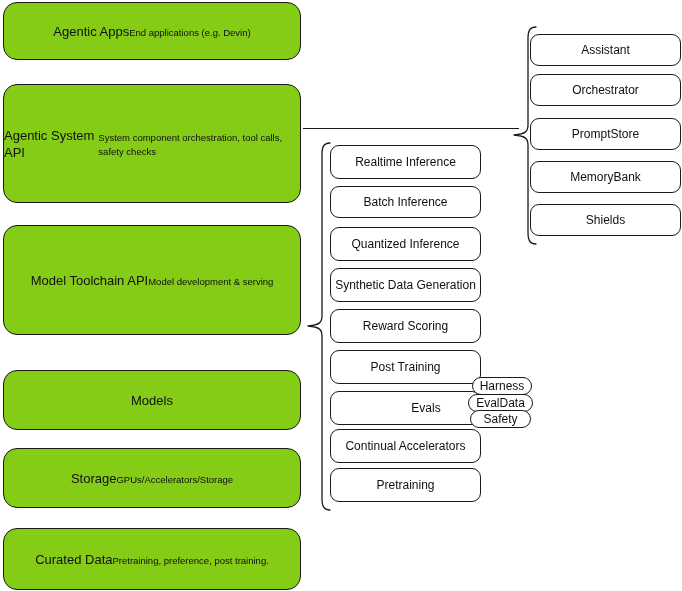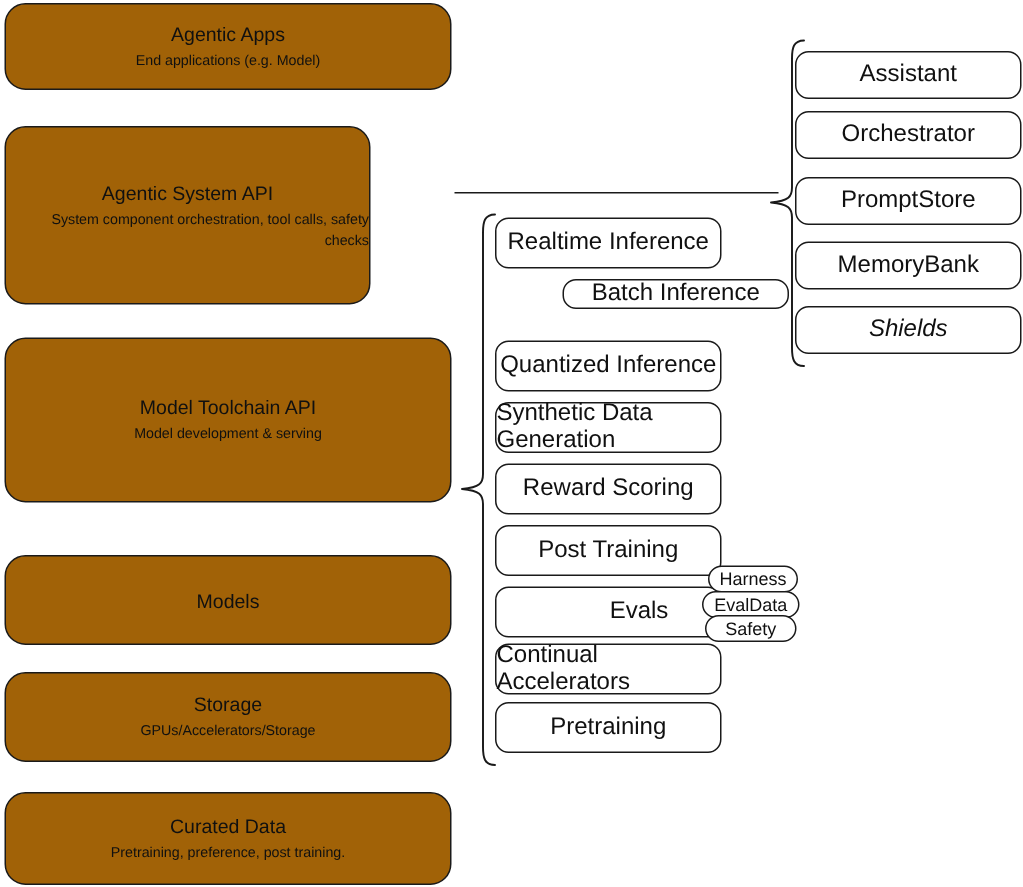--- a/index.html
+++ b/index.html
@@ -18,26 +18,25 @@
     background: #ffffff;
     overflow: hidden;
   }
 
   
   .layer-box {
     position: absolute;
     box-sizing: border-box;
     border: 1.3px solid #1a1a1a;
     border-radius: 14px;
-    background: #a16207;
+    background: #84cc16;
     display: flex;
-    flex-direction: column;
     align-items: center;
     justify-content: center;
-    text-align: right;
+    text-align: left;
   }
   .layer-title {
     font-size: 13px;
     color: #101010;
     line-height: 17px;
   }
   .layer-sub {
     font-size: 9.5px;
     color: #101010;
     line-height: 14px;
@@ -47,22 +46,22 @@
   
   .item-box {
     position: absolute;
     box-sizing: border-box;
     border: 1.3px solid #1a1a1a;
     border-radius: 9px;
     background: #ffffff;
     display: flex;
     align-items: center;
     justify-content: center;
-    text-align: left;
-    font-size: 16px;
+    text-align: right;
+    font-size: 12px;
     color: #101010;
   }
 
   
   .pill {
     position: absolute;
     box-sizing: border-box;
     border: 1.3px solid #1a1a1a;
     border-radius: 999px;
     background: #ffffff;
@@ -94,24 +93,24 @@
     stroke-linejoin: round;
   }
 </style>
 </head>
 <body>
 
 <div id="canvas">
 
   <div class="layer-box" style="left:3px; top:2px; width:298px; height:58px;">
     <div class="layer-title">Agentic Apps</div>
-    <div class="layer-sub">End applications (e.g. Model)</div>
+    <div class="layer-sub">End applications (e.g. Devin)</div>
   </div>
 
-  <div class="layer-box" style="left:3px; top:84px; width:244px; height:119px;">
+  <div class="layer-box" style="left:3px; top:84px; width:298px; height:119px;">
     <div class="layer-title">Agentic System API</div>
     <div class="layer-sub">System component orchestration, tool calls, safety checks</div>
   </div>
 
   <div class="layer-box" style="left:3px; top:225px; width:298px; height:110px;">
     <div class="layer-title">Model Toolchain API</div>
     <div class="layer-sub">Model development &amp; serving</div>
   </div>
 
   <div class="layer-box" style="left:3px; top:370px; width:298px; height:60px;">
@@ -134,21 +133,21 @@
     <path d="M24 3 C17 3, 16 8, 16 15 L16 176 C16 182, 14 185, 2 186 C14 187, 16 190, 16 196 L16 358 C16 365, 17 370, 24 370"></path>
   </svg>
 
   <svg class="brace" style="left:512px; top:24px;" width="26" height="228" viewBox="0 0 26 228">
     <path d="M24 3 C17 3, 16 8, 16 15 L16 101 C16 107, 14 110, 2 111 C14 112, 16 115, 16 121 L16 208 C16 215, 17 220, 24 220"></path>
   </svg>
 
   <div class="item-box" style="left:330px; top:145px; width:151px; height:34px;">
     <span>Realtime Inference</span>
   </div>
-  <div class="item-box" style="left:330px; top:186px; width:151px; height:20px;margin-left:45px;">
+  <div class="item-box" style="left:330px; top:186px; width:151px; height:32px;">
     <span>Batch Inference</span>
   </div>
   <div class="item-box" style="left:330px; top:227px; width:151px; height:34px;">
     <span>Quantized Inference</span>
   </div>
   <div class="item-box" style="left:330px; top:268px; width:151px; height:34px;">
     <span>Synthetic Data Generation</span>
   </div>
   <div class="item-box" style="left:330px; top:309px; width:151px; height:34px;">
     <span>Reward Scoring</span>
@@ -181,17 +180,17 @@
   </div>
   <div class="item-box" style="left:530px; top:74px; width:151px; height:32px;">
     <span>Orchestrator</span>
   </div>
   <div class="item-box" style="left:530px; top:118px; width:151px; height:32px;">
     <span>PromptStore</span>
   </div>
   <div class="item-box" style="left:530px; top:161px; width:151px; height:32px;">
     <span>MemoryBank</span>
   </div>
-  <div class="item-box" style="left:530px; top:204px; width:151px; height:32px;font-style:italic;">
+  <div class="item-box" style="left:530px; top:204px; width:151px; height:32px;">
     <span>Shields</span>
   </div>
 
 </div>
 
 </body></html>

